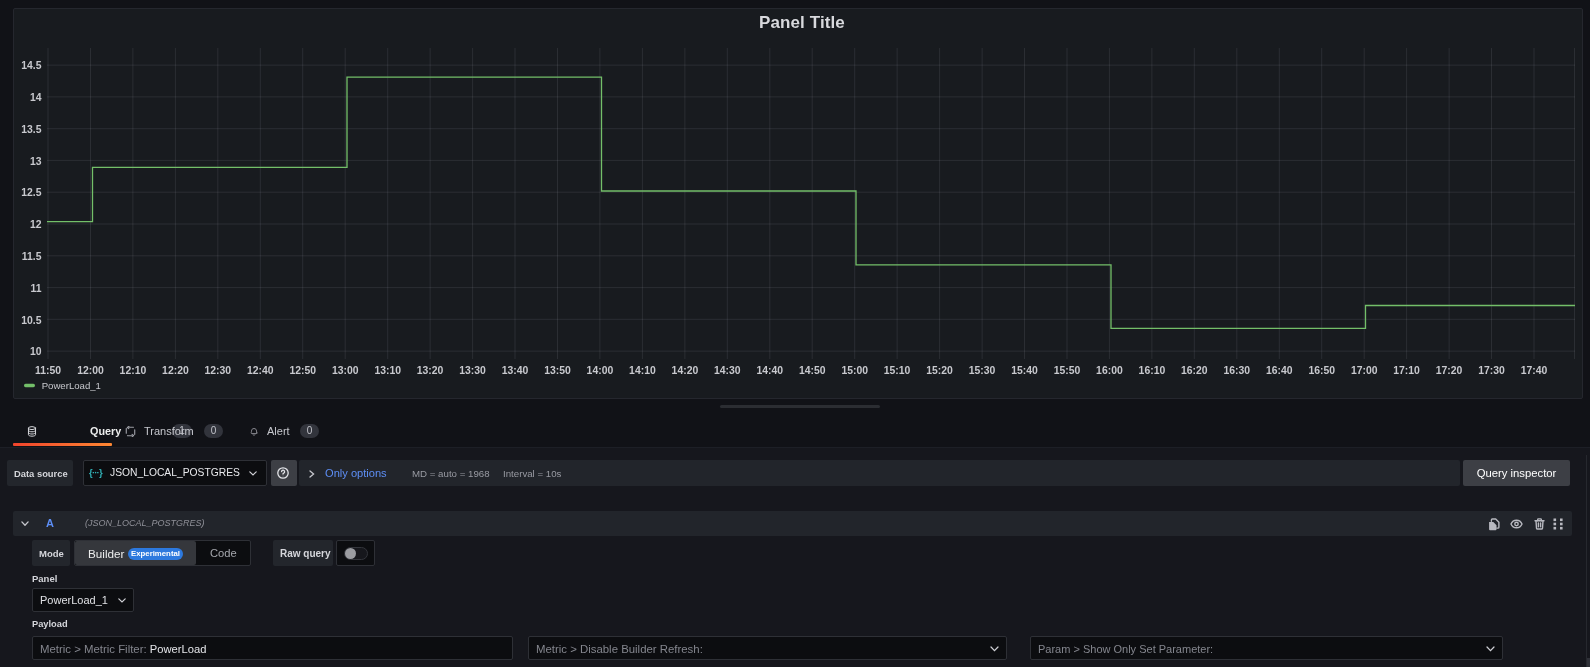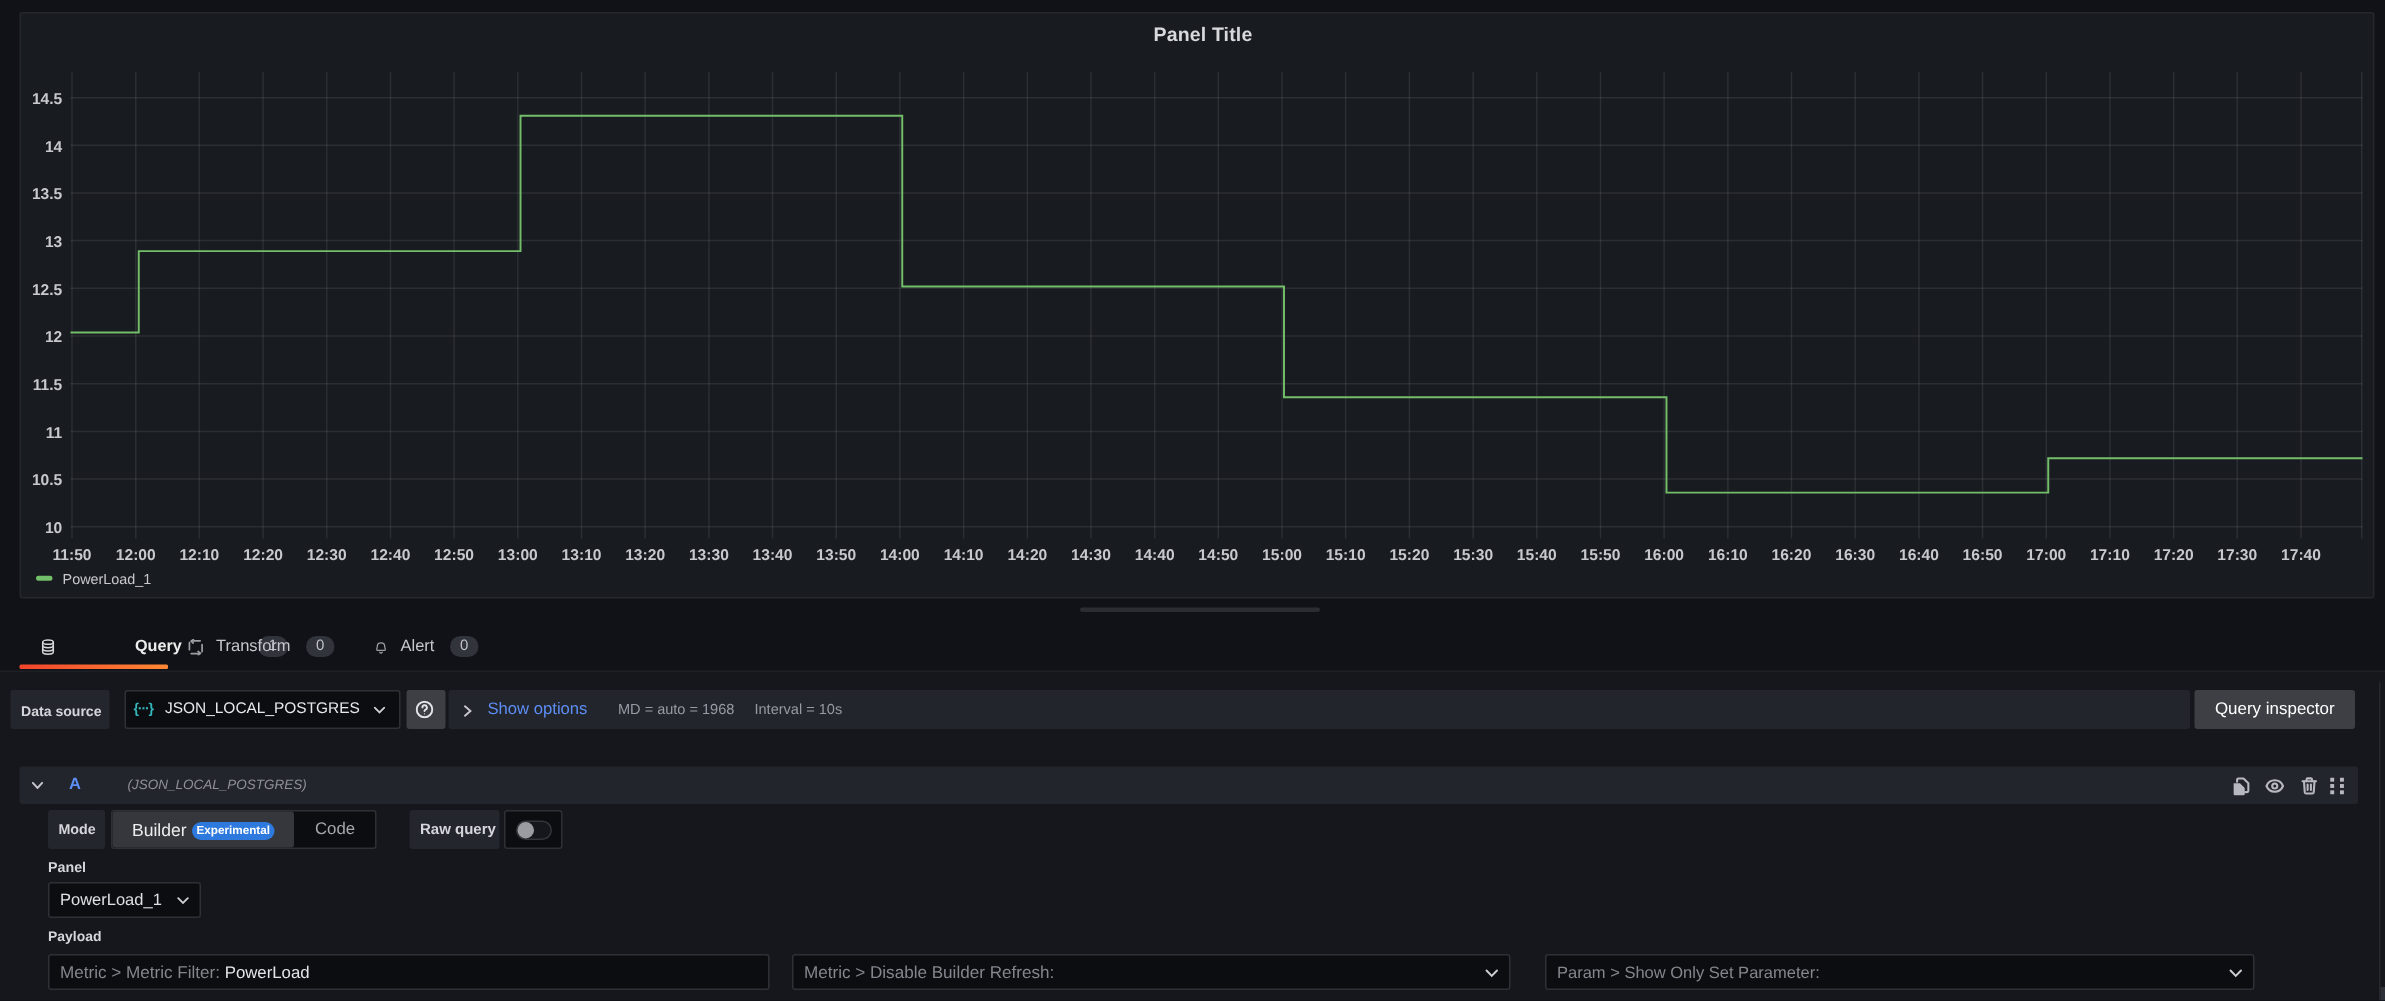--- a/index.html
+++ b/index.html
@@ -5,21 +5,21 @@
   * { margin:0; padding:0; box-sizing:border-box; }
   html,body { width:1590px; height:667px; background:#111217; overflow:hidden;
     font-family:"Liberation Sans", sans-serif; }
   .abs { position:absolute; }
   #stage { position:relative; width:1590px; height:667px; background:#111217; }
 
   
   #panel { position:absolute; left:13px; top:8px; width:1570px; height:391px;
     background:#181b1f; border:1px solid #25272e; border-radius:2px; }
   #ptitle { position:absolute; left:0; right:0; top:0; height:28px; text-align:center;
-    line-height:29px; font-size:13px; font-weight:700; color:#d8d9dd; letter-spacing:.1px; }
+    line-height:29px; font-size:17px; font-weight:700; color:#d8d9dd; letter-spacing:.1px; }
   svg text { fill:#c8c9ce; font-family:"Liberation Sans",sans-serif; }
 
   
   #hthumb { position:absolute; left:720px; top:405px; width:160px; height:3px; background:#2b2d32; border-radius:2px; }
 
   
   #tabs { position:absolute; left:0; top:415px; width:1590px; height:33px; border-bottom:1px solid #1d1f26; }
   .tab { position:absolute; top:0; height:32px; display:flex; align-items:center; }
   .tab .txt { font-size:11px; white-space:nowrap; }
   .badge { display:inline-block; background:#32343c; color:#c2c3ca; font-size:10px;
@@ -205,21 +205,21 @@
     <div class="abs" style="left:271px;top:460px;width:26px;height:26px;background:#3d3f45;border-radius:2px;"></div>
     <svg class="abs" style="left:277px;top:466.5px;" width="12" height="12" viewBox="0 0 12 12" fill="none" stroke="#e3e4e8" stroke-width="1.3" stroke-linecap="round">
       <circle cx="6" cy="6" r="5.2"></circle>
       <path d="M4.6 4.6 a1.5 1.5 0 1 1 2.1 1.45 c-.5.2-.7.5-.7 1"></path>
       <circle cx="6" cy="8.9" r="0.4" fill="#e3e4e8" stroke="none"></circle>
     </svg>
     <div id="qopts"></div>
     <svg class="abs" style="left:309px;top:469.5px;" width="6" height="8" viewBox="0 0 6 8" fill="none" stroke="#c6c7cd" stroke-width="1.3" stroke-linecap="round">
         <path d="M1 0.9 L4.6 4 L1 7.1"></path>
       </svg>
-    <span class="abs bluetxt" style="left:325px;top:466.5px;font-size:11.1px;">Show options</span>
+    <span class="abs bluetxt" style="left:325px;top:466.5px;font-size:11.1px;">Only options</span>
     <span class="abs graytxt" style="left:412px;top:467.5px;font-size:9.7px;color:#989aa2;">MD = auto = 1968</span>
     <span class="abs graytxt" style="left:503px;top:467.5px;font-size:9.7px;color:#989aa2;">Interval = 10s</span>
     <div id="qinspect">Query inspector</div>
   </div>
 
   <div id="rowA"></div>
   <svg class="abs" style="left:21px;top:520.5px;" width="8" height="5.5" viewBox="0 0 8 5.5" fill="none" stroke="#c6c7cd" stroke-width="1.3" stroke-linecap="round">
       <path d="M0.9 0.9 L4 4.3 L7.1 0.9"></path>
     </svg>
   <span class="abs" style="left:46px;top:517px;font-size:11px;font-weight:700;color:#5d8ef5;">A</span>

